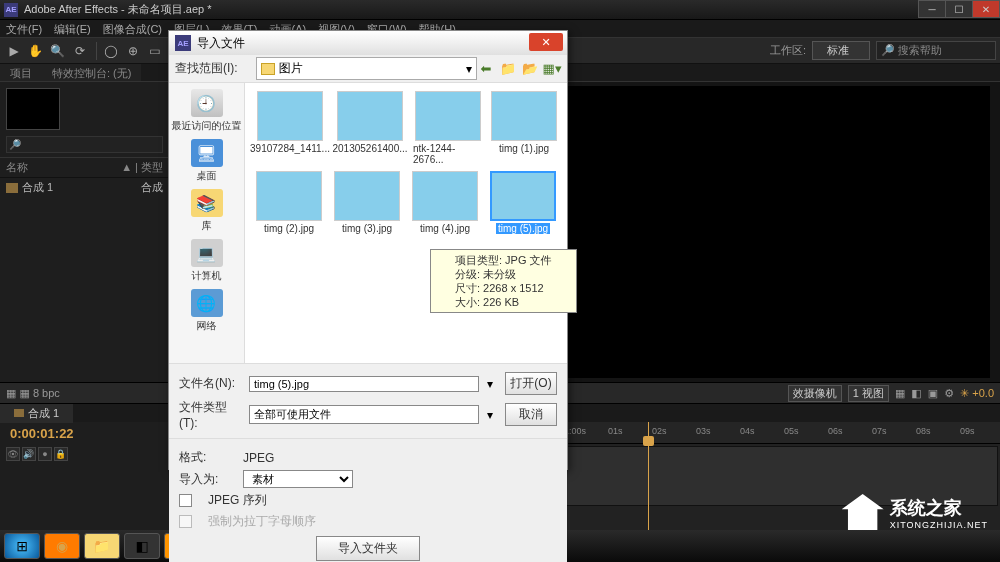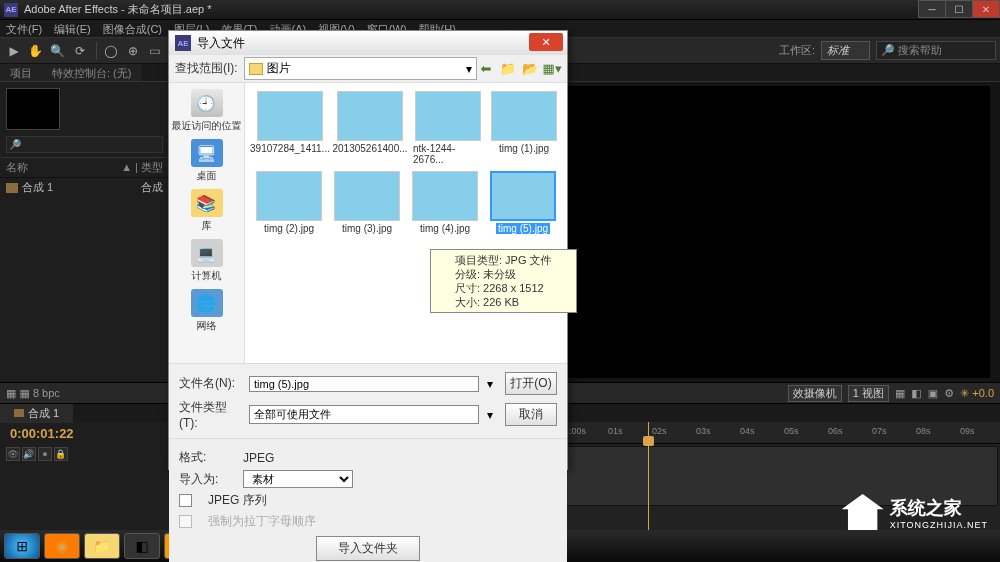--- a/index.html
+++ b/index.html
@@ -17,21 +17,21 @@
 
 
 .menubar { height:18px; background:#1a1a1a; display:flex; color:#aaa; font-size:11px; border-bottom:1px solid #333; }
 .menubar span { padding:2px 6px; cursor:default; }
 
 
 .toolbar { height:26px; background:#282828; display:flex; align-items:center; padding:0 4px; border-bottom:1px solid #111; }
 .toolbar .tool { width:20px; height:20px; margin-right:2px; color:#aaa; display:flex; align-items:center; justify-content:center; font-size:12px; }
 .toolbar .sep { width:1px; height:18px; background:#444; margin:0 4px; }
 .workspace-area { margin-left:auto; display:flex; align-items:center; color:#999; gap:6px; }
-.workspace-dd { background:#333; border:1px solid #555; padding:1px 20px 1px 5px; color:#ccc; font-size:11px;font-style:italic; }
+.workspace-dd { background:#333; border:1px solid #555; padding:1px 20px 1px 14px; color:#ccc; font-size:11px; }
 .search-help { background:#222; border:1px solid #444; padding:1px 4px; color:#888; width:120px; }
 
 
 .tabrow { height:18px; background:#1a1a1a; display:flex; color:#888; font-size:11px; border-bottom:1px solid #333;}
 .tabrow .tab { padding:2px 10px; background:#222; }
 
 
 .main { display:flex; height:300px; }
 .left-panel { width:170px; background:#1e1e1e; border-right:1px solid #000; }
 .left-panel .thumb { width:54px; height:42px; background:#000; border:1px solid #444; margin:6px; }
@@ -73,21 +73,21 @@
 .bottom { height:20px; background:#1a1a1a; border-top:1px solid #333; display:flex; align-items:center; padding:0 6px; color:#888;}
 .bottom .icons { display:flex; gap:4px;}
 .bottom .bic { width:14px; height:14px; background:#2a2a2a;}
 
 
 .dialog { position:absolute; left:168px; top:30px; width:400px; height:440px; background:#f0f0f0; border:1px solid #888; box-shadow:2px 2px 8px rgba(0,0,0,0.5); z-index:100; font-size:12px; }
 .dialog .dtitle { height:24px; background:linear-gradient(#fff,#e0e0e0); display:flex; align-items:center; padding:0 6px; }
 .dialog .dtitle .dicon { width:16px; height:16px; background:#3b3b7a; color:#a5a0ff; font-size:8px; display:flex; align-items:center; justify-content:center; margin-right:6px; font-weight:bold;}
 .dialog .dclose { position:absolute; right:4px; top:2px; width:34px; height:18px; background:#d9432b; color:#fff; display:flex; align-items:center; justify-content:center; font-size:11px; border-radius:2px;}
 .dialog .dtools { height:28px; display:flex; align-items:center; padding:0 6px; border-bottom:1px solid #ddd;}
-.dialog .dtools .lbl { color:#333; margin-right:6px;}
+.dialog .dtools .lbl { color:#333; margin-right:18px;}
 .dialog .folder-dd { flex:1; background:#fff; border:1px solid #aaa; padding:2px 4px; display:flex; align-items:center; gap:4px; }
 .dialog .folder-dd .ficon { width:14px; height:12px; background:#f7d774; border:1px solid #c9a227;}
 .dialog .nav-icons { display:flex; gap:4px;}
 .dialog .nav-icons .ni { width:18px; height:18px; display:flex; align-items:center; justify-content:center; color:#4a7c2a; font-size:13px;}
 
 .dialog .dbody { display:flex; height:280px; }
 .places { width:76px; background:#f5f5f5; border-right:1px solid #ddd; padding:4px 0; display:flex; flex-direction:column; align-items:center; gap:2px;}
 .place { display:flex; flex-direction:column; align-items:center; color:#333; font-size:10px; padding:2px;}
 .place .pic { width:32px; height:28px; background:#5b9bd5; border-radius:3px; margin-bottom:2px; display:flex; align-items:center; justify-content:center; font-size:16px; color:#fff;}
 .place.recent .pic { background:linear-gradient(#e8e8e8,#c0c0c0);}

